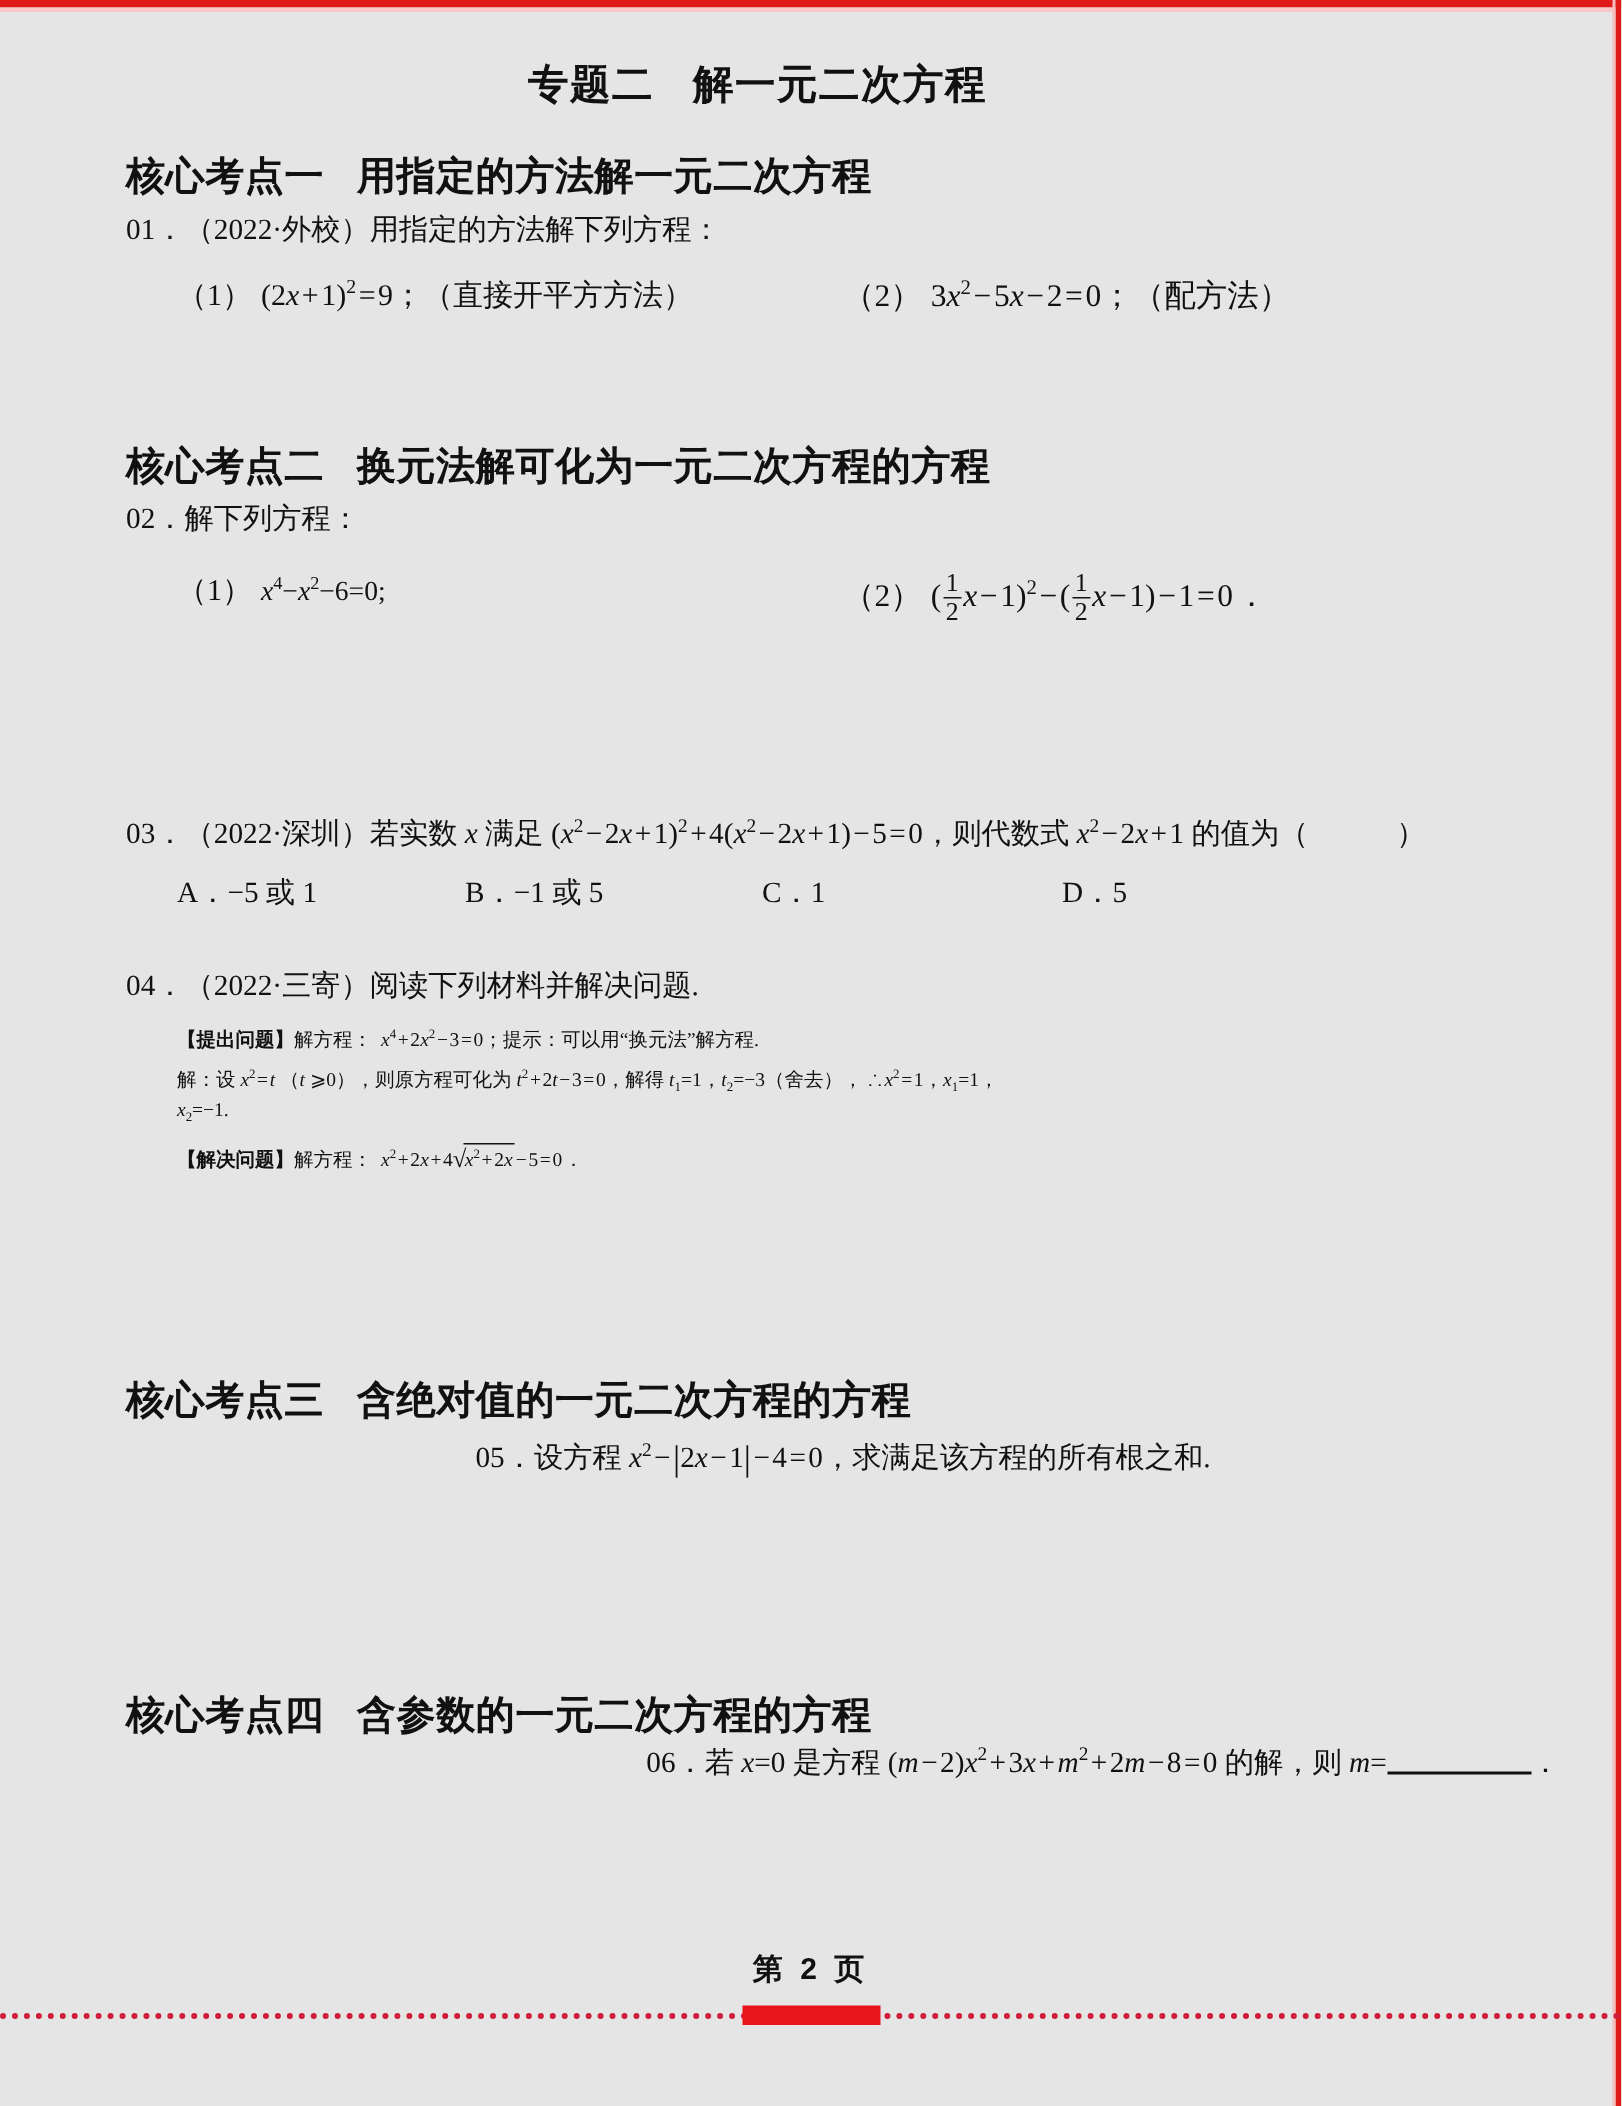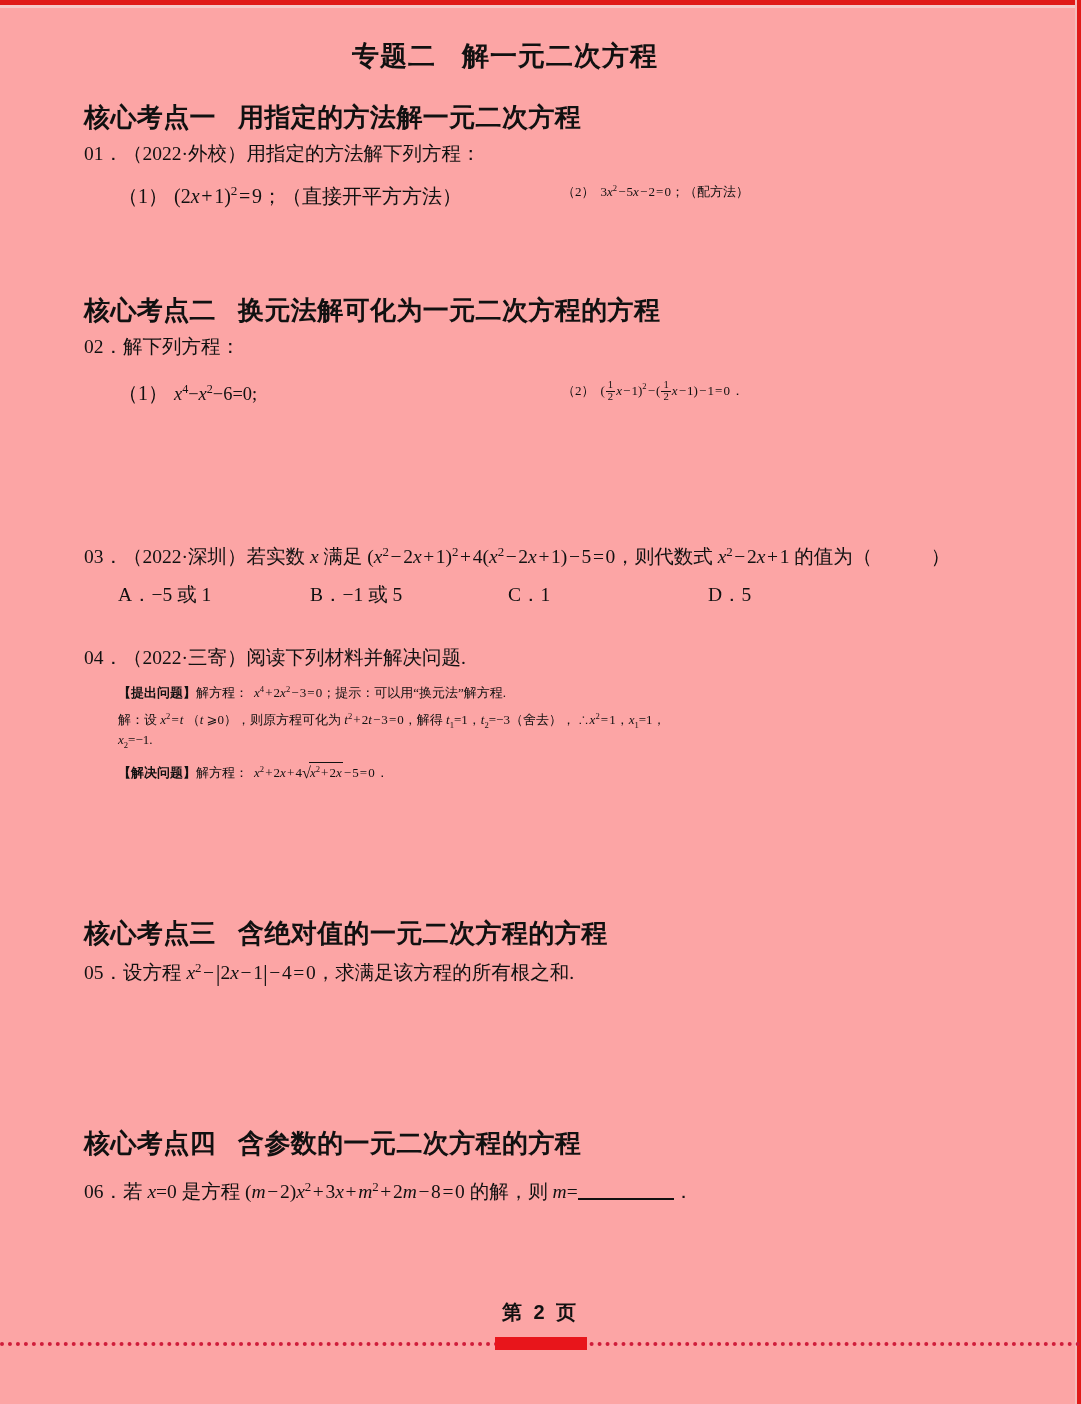--- a/index.html
+++ b/index.html
@@ -4,21 +4,21 @@
 <style>
   html, body {
     margin: 0;
     padding: 0;
     background: #ffffff;
   }
   .page {
     position: relative;
     width: 1081px;
     height: 1404px;
-    background: #fca5a5;
+    background: #e5e5e5;
     overflow: hidden;
     font-family: "Liberation Serif", "DejaVu Serif", serif;
     color: #111111;
     box-sizing: border-box;
   }
   
   .edge-top {
     position: absolute;
     top: 0; left: 0; right: 0;
     height: 5px;
@@ -85,21 +85,21 @@
     font-size: 13px;
     line-height: 1.5;
     white-space: nowrap;
   }
   .row2 {
     position: relative;
     margin-left: 84px;
     height: 34px;
   }
   .col-a { position: absolute; left: 34px; top: 0; white-space: nowrap; font-size: 20px; }
-  .col-b { position: absolute; left: 478px; top: 0; white-space: nowrap; font-size: 13px; }
+  .col-b { position: absolute; left: 478px; top: 0; white-space: nowrap; font-size: 21px; }
 
   
   i.v { font-style: italic; font-family: "Liberation Serif", "DejaVu Serif", serif; }
   sup.en { font-size: 0.66em; vertical-align: super; line-height: 0; font-style: normal; }
   sub.s { font-size: 0.66em; vertical-align: sub; line-height: 0; font-style: normal; }
 
   
   .frac {
     display: inline-block;
     vertical-align: -0.48em;
@@ -252,29 +252,29 @@
     </div>
 
     <div class="sub" style="margin-left:118px;margin-top:12px;">
       <b>【解决问题】</b><span>解方程：</span><span class="sp-s"></span><i class="v">x</i><sup class="en">2</sup> + 2<i class="v">x</i> + 4<span class="sqrt"><span class="rad">√</span><span class="bar"><i class="v">x</i><sup class="en">2</sup> + 2<i class="v">x</i></span></span> − 5 = 0 ．
     </div>
 
     <div class="kao-head" style="margin-top:130px;">
       <span>核心考点三</span><span class="gap"></span><span>含绝对值的一元二次方程的方程</span>
     </div>
 
-    <div class="prob" style="margin-top:4px;">
+    <div class="prob" style="margin-top:4px;text-align:center;">
       <span>05．</span><span>设方程</span>&nbsp;<i class="v">x</i><sup class="en">2</sup> − <span class="abs"><span class="bar2">|</span>2<i class="v">x</i> − 1<span class="bar2">|</span></span> − 4 = 0<span>，求满足该方程的所有根之和.</span>
     </div>
 
     <div class="kao-head" style="margin-top:134px;">
       <span>核心考点四</span><span class="gap"></span><span>含参数的一元二次方程的方程</span>
     </div>
 
-    <div class="prob" style="margin-top:16px;">
+    <div class="prob" style="margin-top:0;text-align:right;">
       <span>06．</span><span>若</span>&nbsp;<i class="v">x</i>=0&nbsp;<span>是方程</span>&nbsp;(<i class="v">m</i> − 2)<i class="v">x</i><sup class="en">2</sup> + 3<i class="v">x</i> + <i class="v">m</i><sup class="en">2</sup> + 2<i class="v">m</i> − 8 = 0&nbsp;<span>的解，则</span>&nbsp;<i class="v">m</i><span>=</span><span class="blank-line"></span><span>．</span>
     </div>
 
   </div>
 
   <div class="footer">
     <div class="footer-dots"></div>
     <div class="footer-bar"></div>
     <div class="footer-label">第 2 页</div>
   </div>

